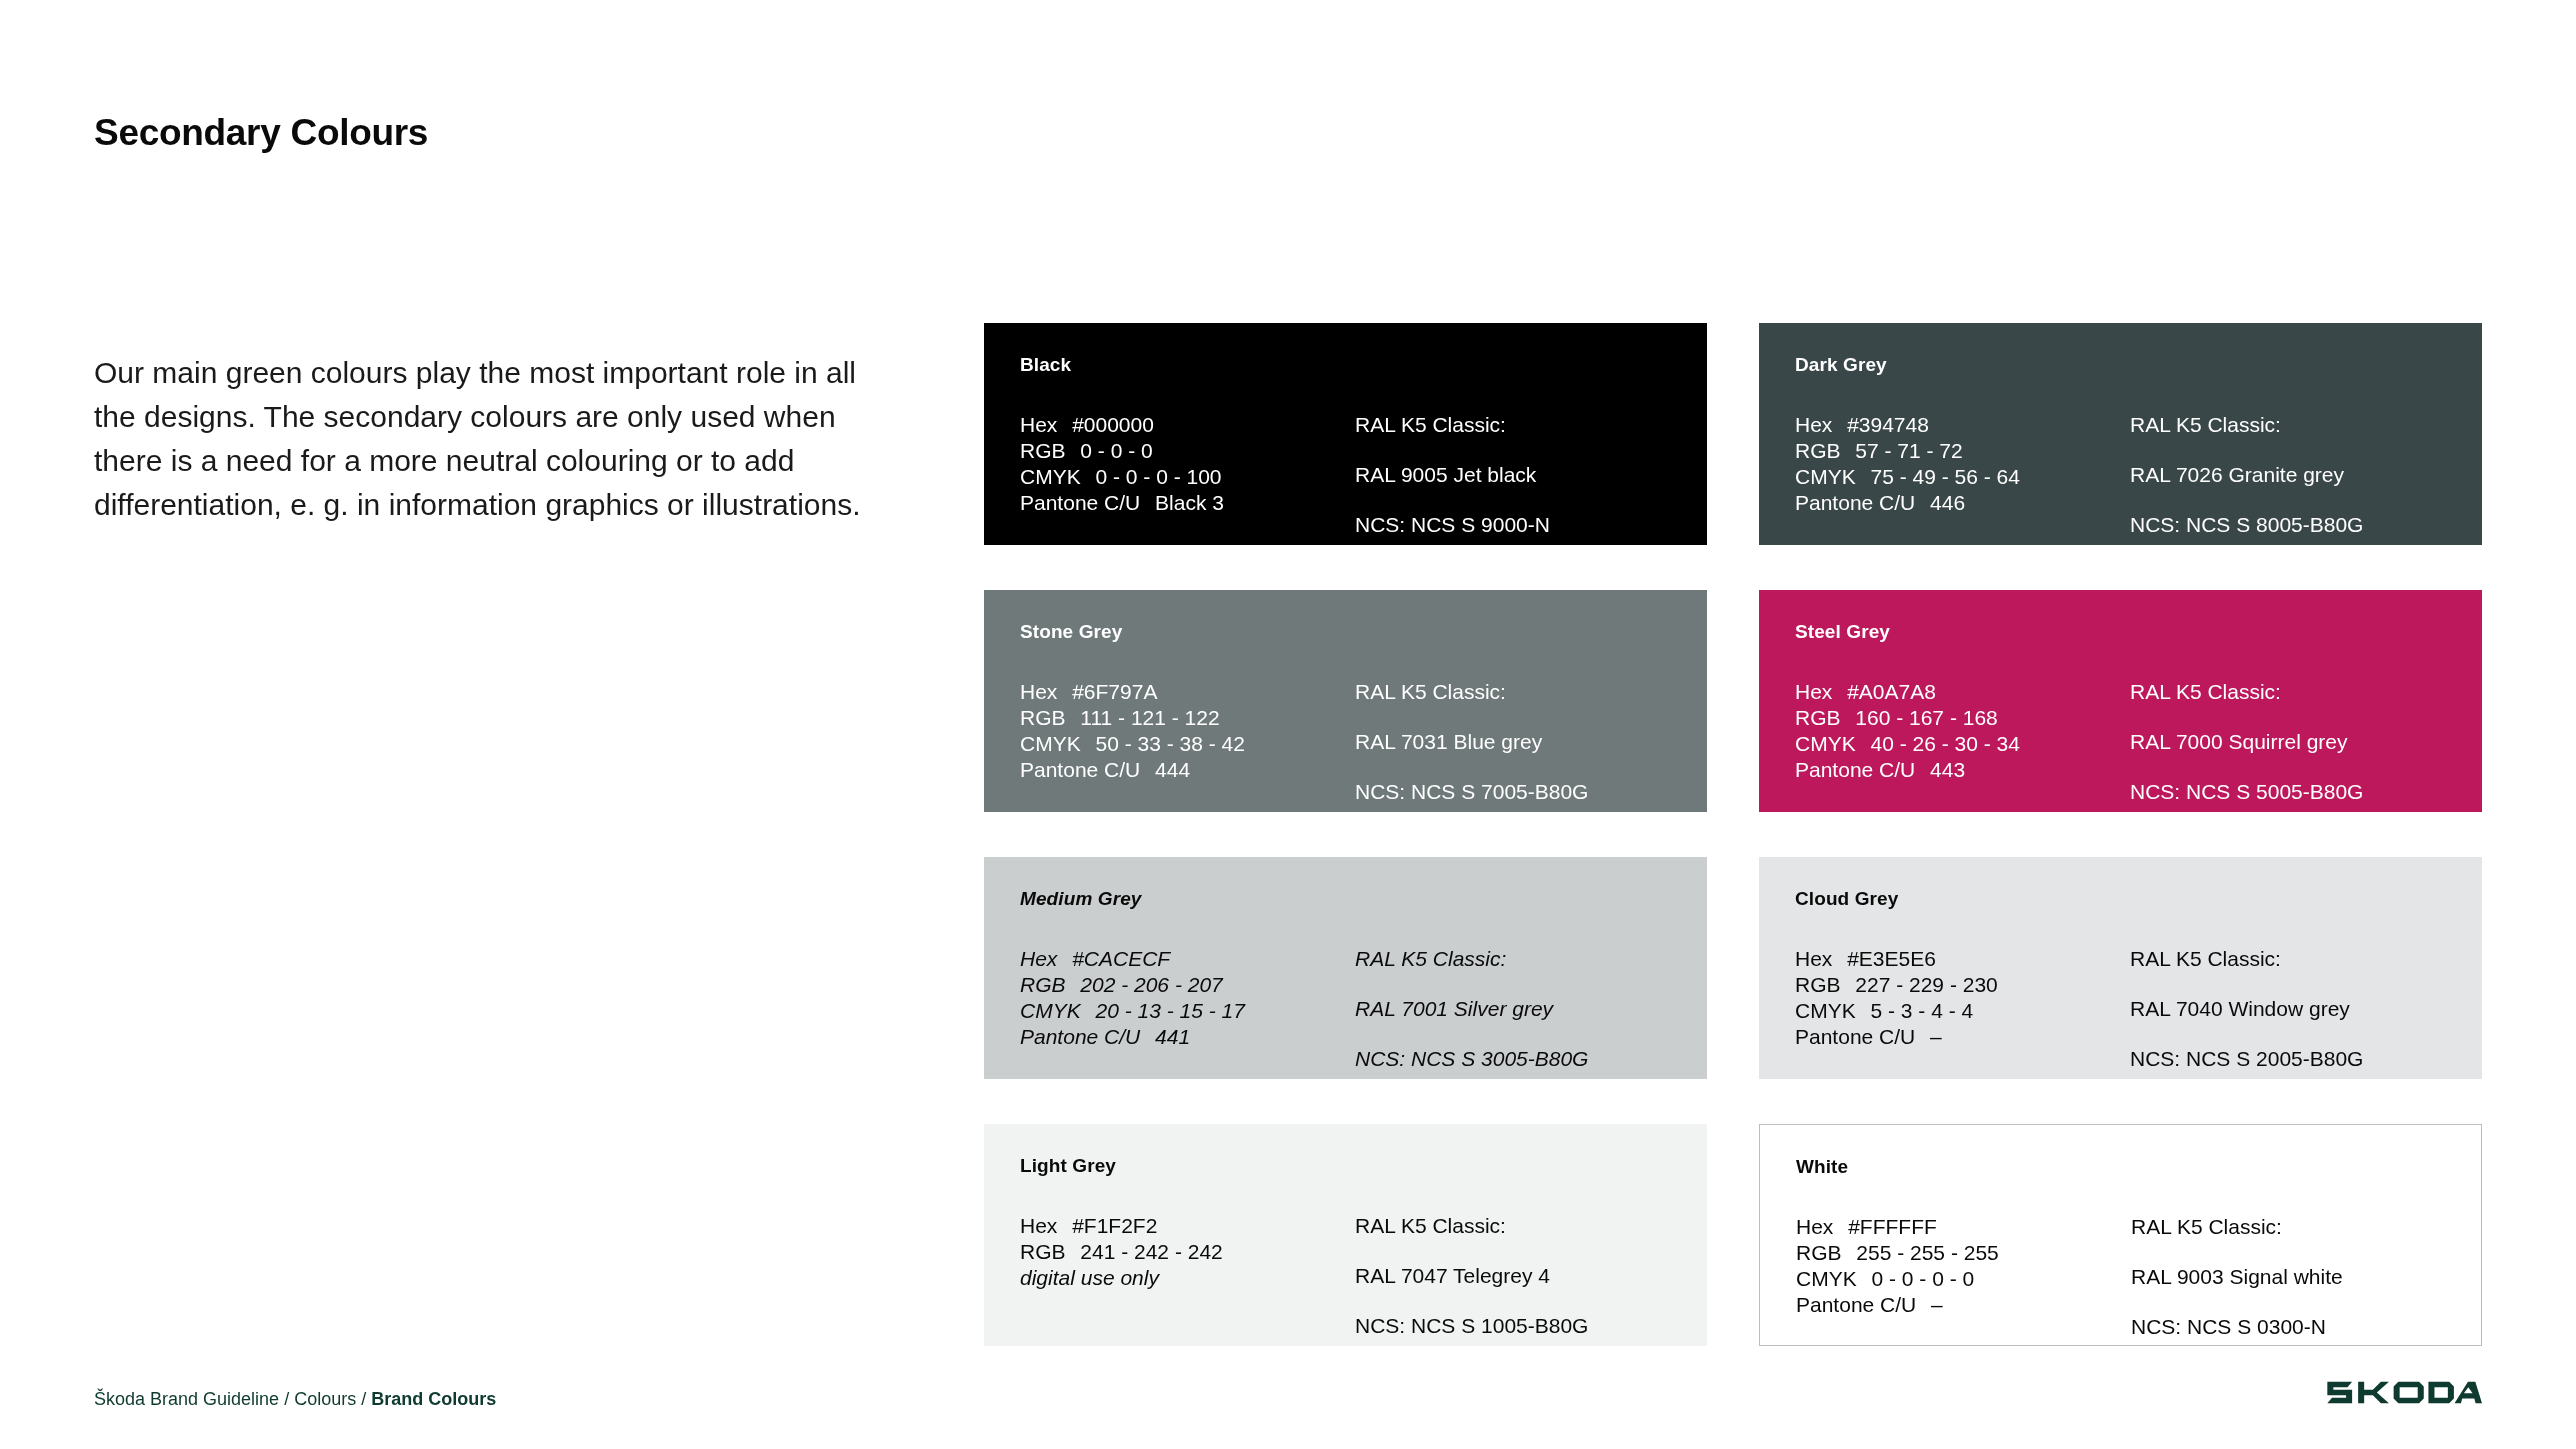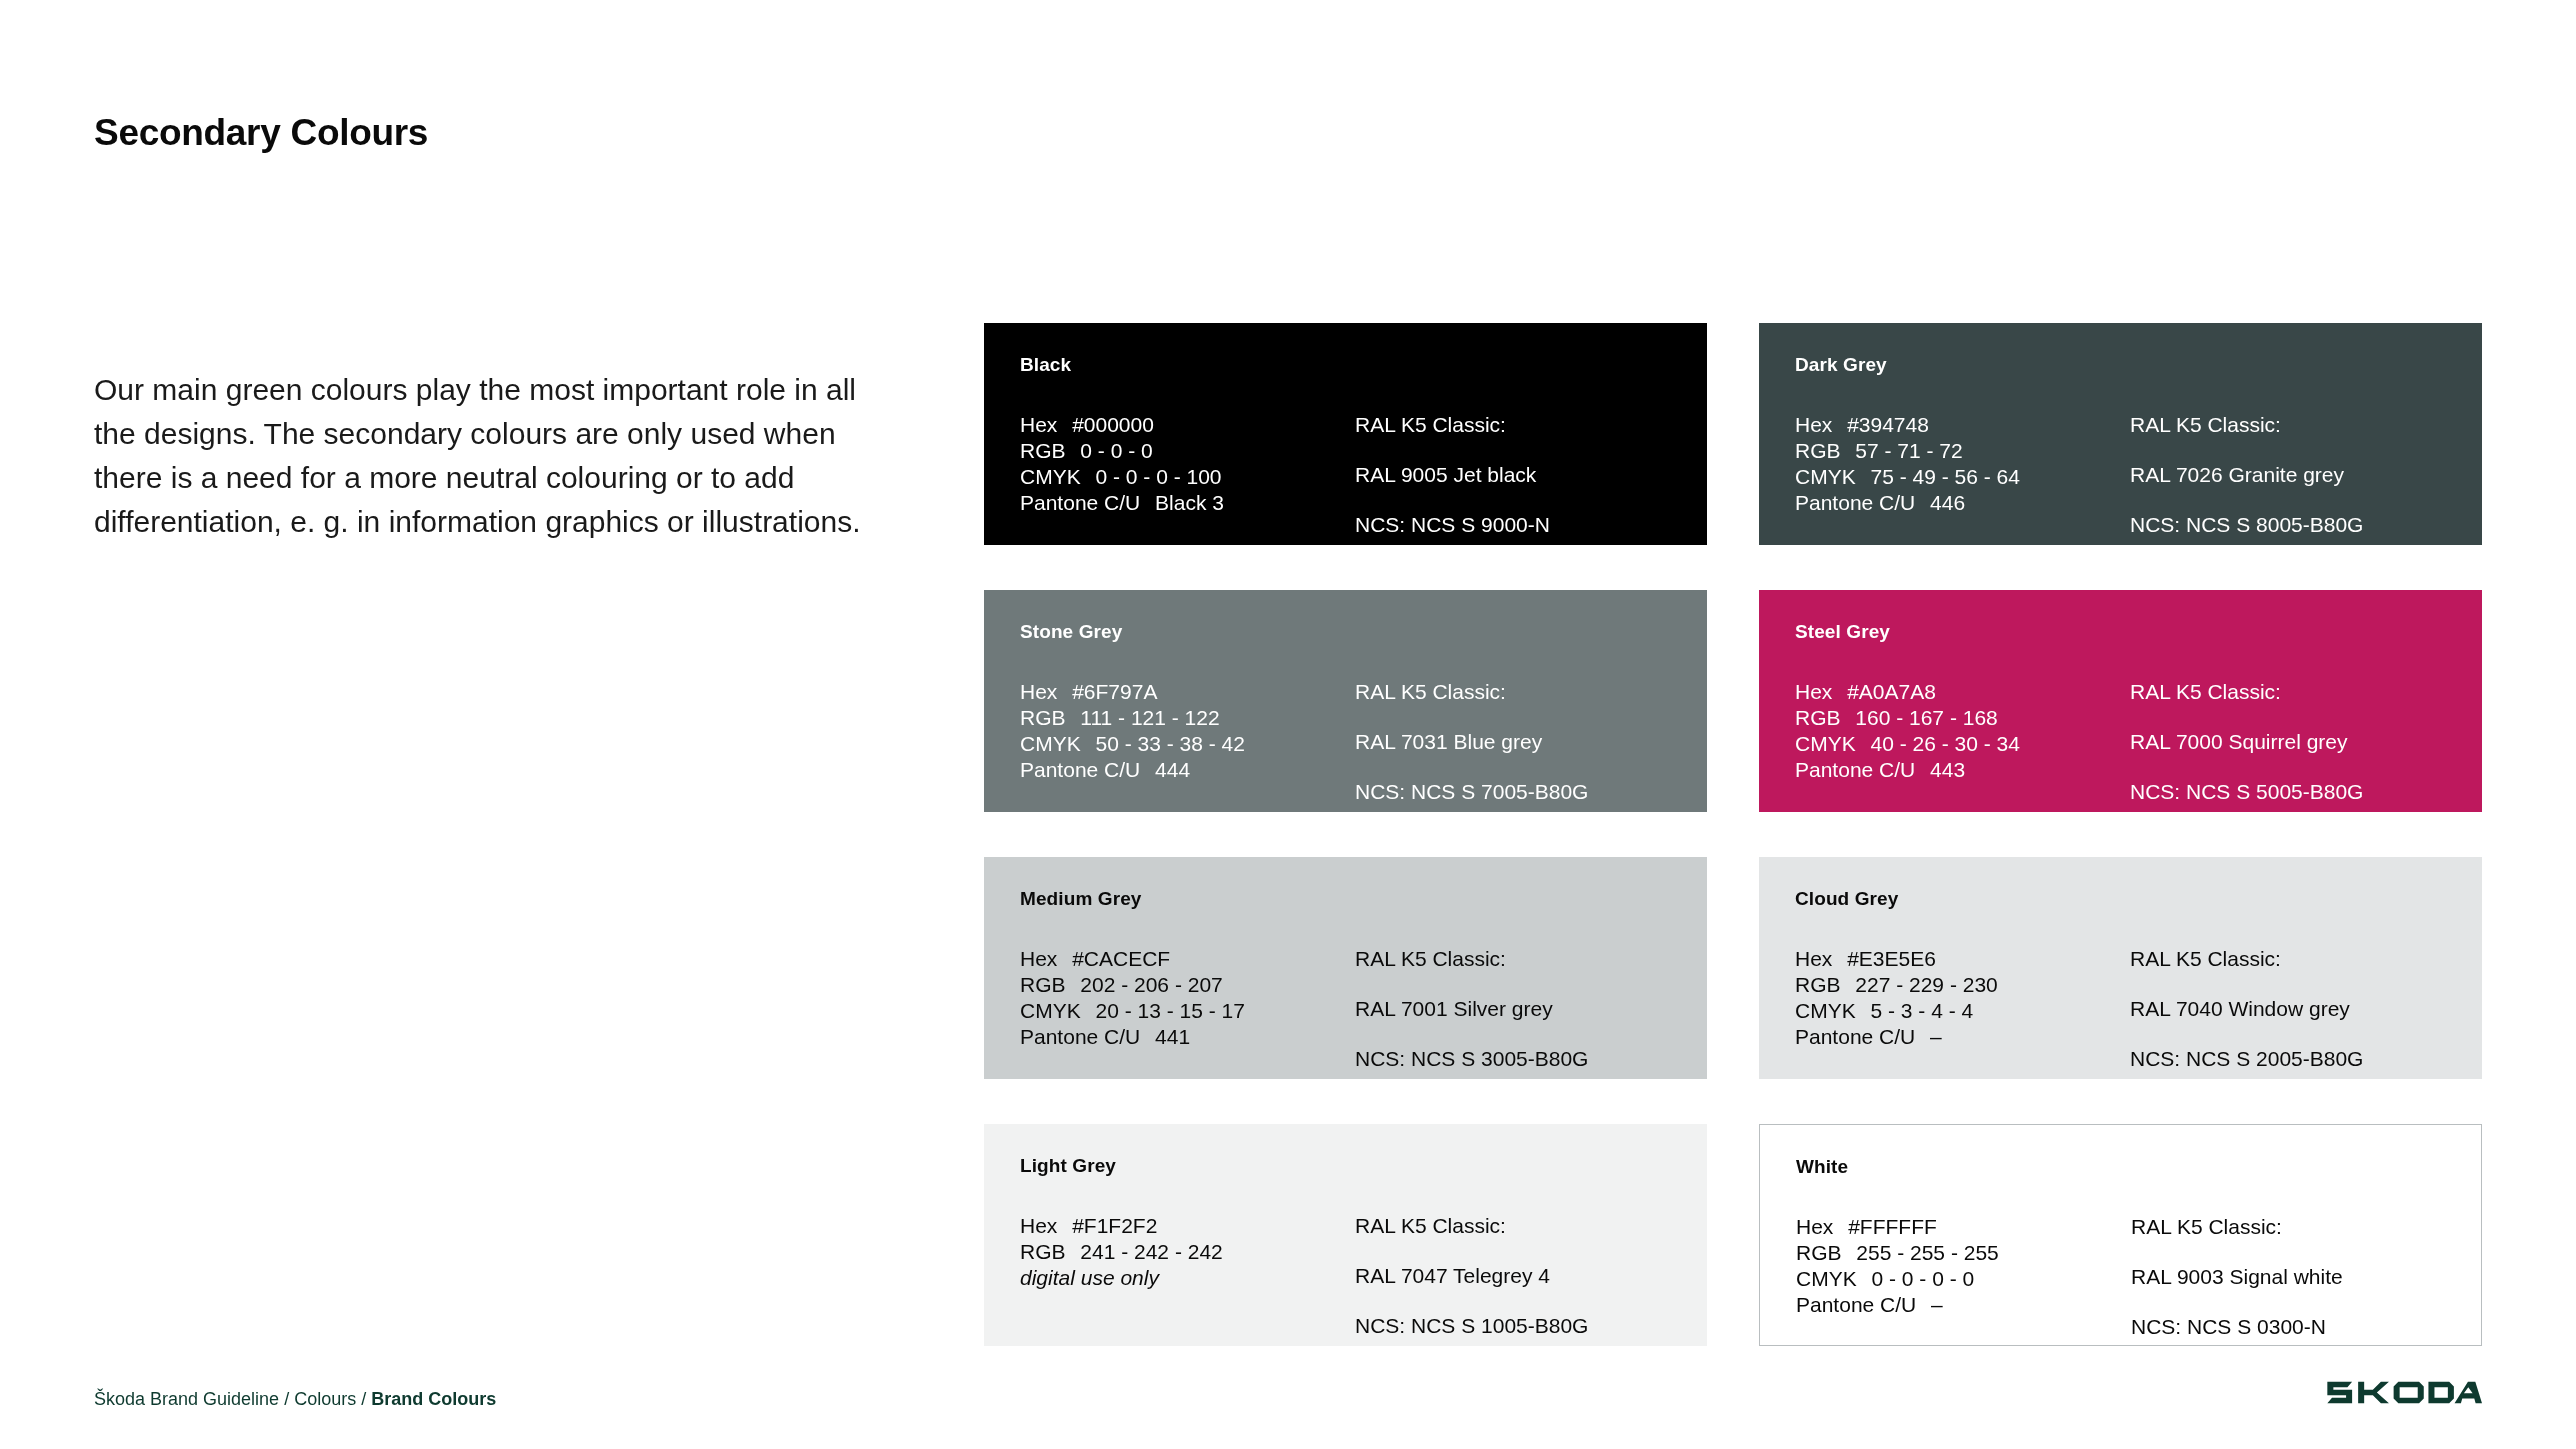--- a/index.html
+++ b/index.html
@@ -25,21 +25,21 @@
     font-weight: bold;
     letter-spacing: -0.3px;
     color: #0A0A0A;
     white-space: nowrap;
   }
 
   
   .intro {
     position: absolute;
     left: 94px;
-    top: 338px;
+    top: 321px;
     width: 792px;
     font-size: 30px;
     line-height: 44px;
     color: #1A1A1A;
     font-weight: 400;
   }
 
   
   .swatch-grid {
     position: absolute;
@@ -190,21 +190,21 @@
           <div class="spec-line text-light"><span class="spec-key">CMYK</span><span class="spec-val">40 - 26 - 30 - 34</span></div>
           <div class="spec-line text-light"><span class="spec-key">Pantone C/U</span><span class="spec-val">443</span></div>
         </div>
         <div class="swatch-col right">
           <div class="spec-line text-light"><span class="spec-key">RAL K5 Classic:</span></div>
           <div class="spec-line text-light"><span class="spec-key">RAL 7000 Squirrel grey</span></div>
           <div class="spec-line text-light"><span class="spec-key">NCS: NCS S 5005-B80G</span></div>
         </div>
       </div>
     </div>
-    <div class="swatch-card" style="background: rgb(202, 206, 207);">
+    <div class="swatch-card" style="background: rgb(202, 206, 207); font-style: italic;">
       <div class="swatch-name text-dark">Medium Grey</div>
       <div class="swatch-body">
         <div class="swatch-col left">
           <div class="spec-line text-dark"><span class="spec-key">Hex</span><span class="spec-val">#CACECF</span></div>
           <div class="spec-line text-dark"><span class="spec-key">RGB</span><span class="spec-val">202 - 206 - 207</span></div>
           <div class="spec-line text-dark"><span class="spec-key">CMYK</span><span class="spec-val">20 - 13 - 15 - 17</span></div>
           <div class="spec-line text-dark"><span class="spec-key">Pantone C/U</span><span class="spec-val">441</span></div>
         </div>
         <div class="swatch-col right">
           <div class="spec-line text-dark"><span class="spec-key">RAL K5 Classic:</span></div>

